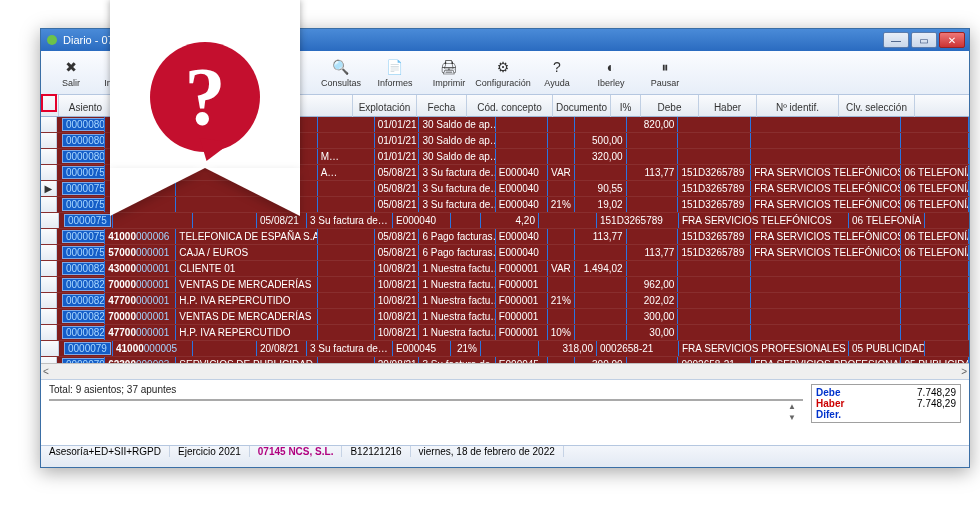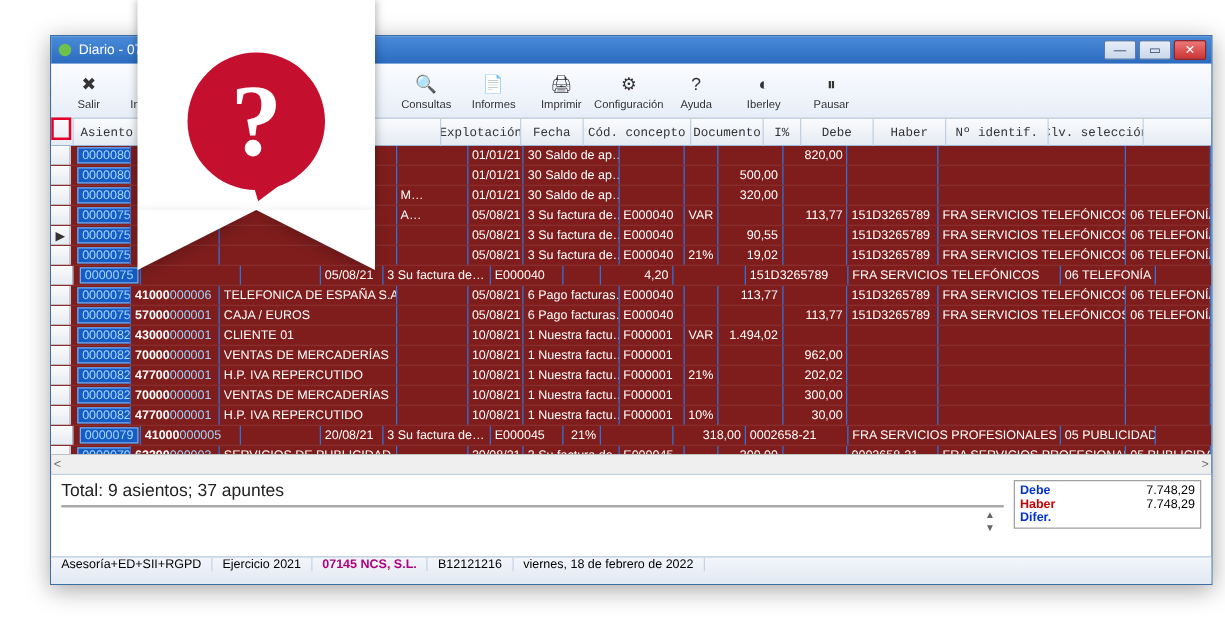--- a/index.html
+++ b/index.html
@@ -9,33 +9,33 @@
   .titlebar .title-icon { width: 14px; height: 14px; margin-right: 4px; display:flex; align-items:center; justify-content:center;}
   .titlebar .title { flex: 1; font-size: 11px; }
   .winbtns { display: flex; gap: 2px; }
   .winbtn { width: 26px; height: 16px; background: linear-gradient(#e8eef7,#c9d7ea); border:1px solid #5a7bab; border-radius:2px; display:flex; align-items:center; justify-content:center; font-size: 10px; color:#2a4270; cursor:pointer;}
   .winbtn.close { background: linear-gradient(#e77,#c33); color:#fff; border-color:#922;}
   .toolbar { height: 44px; background: linear-gradient(#fbfcff,#e7eef8); border-bottom: 1px solid #b5c7e0; display: flex; align-items: center; padding-left: 4px; gap: 2px; }
   .tb { width: 52px; height: 40px; display: flex; flex-direction: column; align-items: center; justify-content: center; font-size: 9px; color: #333; cursor:pointer; border-radius:3px;}
   .tb .ico { width: 20px; height: 20px; margin-bottom: 1px; display:flex; align-items:center; justify-content:center; font-size:14px;}
   .gridwrap { flex: 1; overflow: hidden; display: flex; flex-direction: column; }
   .gridhead { height: 22px; background: linear-gradient(#fafbfd,#e5ebf3); border-bottom: 1px solid #9cb4d4; display: flex; }
-  .ch { border-right: 1px solid #c0cfe3; display:flex; align-items:center; justify-content:center; font-size:10px; color:#333; padding: 12px 2px; overflow:hidden; white-space:nowrap;font-family:Liberation Mono, monospace;}
+  .ch { border-right: 1px solid #c0cfe3; display:flex; align-items:center; justify-content:center; font-size:10px; color:#333; padding: 12px 2px; overflow:hidden; white-space:nowrap;}
   .rowcursor { width: 18px; background: linear-gradient(#fafbfd,#e5ebf3); border-right:1px solid #c0cfe3;}
   .rows { flex: 1; overflow: auto; position: relative; }
   .row { display: flex; height: 16px; background: #7f1d1d; color: #fff; border-bottom: 1px solid rgba(255,255,255,0.08); }
   .row .cell { border-right: 1px solid #2a74e0; font-size: 10px; padding: 1px 3px; overflow: hidden; white-space: nowrap; display:flex; align-items:center;}
   .row .cell.r { justify-content: flex-end; }
   .row .rc { width: 18px; background: linear-gradient(#fafbfd,#e5ebf3); border-right:1px solid #c0cfe3; color:#333; display:flex;align-items:center;justify-content:center;}
   .row .asiento { border:1px solid #7ea9e6; margin:1px 2px; flex:1; background:#145dc7; color:#a8d7ff; padding:0 3px;}
   .redbox { position:absolute; top:94px; left:41px; width:16px; height:18px; border:2px solid #e4002b; z-index:5;}
   .hscroll { height: 16px; background: #efefef; border-top:1px solid #c0c0c0; display:flex; align-items:center; padding: 0 2px; font-size:10px; color:#666;}
   .footer { height: 88px; background: #fff; border-top: 1px solid #c0cfe3; display:flex; flex-direction:column; }
   .footer1 { display:flex; align-items:flex-start; padding: 4px 8px; gap: 8px; flex:1;}
-  .totaltxt { font-size:14px; color:#222; }
+  .totaltxt { font-size:10px; color:#222; }
   .memo { flex:1; height: 48px; border: 1px solid #a9a9a9; background:#fff; margin-left: 0; margin-top: 4px; position:relative;}
   .memo .spin { position:absolute; right:2px; top:2px; width:16px; display:flex; flex-direction:column; gap:2px;}
   .memo .spin div{font-size:8px; color:#666; text-align:center; cursor:pointer;}
   .sumbox { width: 150px; border: 1px solid #a0a0a0; background:#fff; padding:2px 4px; font-size:10px;}
   .sumbox .line { display:flex; justify-content:space-between;}
   .sumbox .lbl.debe{color:#0033cc; font-weight:bold;}
   .sumbox .lbl.haber{color:#cc0000; font-weight:bold;}
   .sumbox .lbl.difer{color:#0033cc; font-weight:bold;text-align:center;}
   .statusbar { height: 22px; background: linear-gradient(#f3f6fb,#e2e9f3); border-top:1px solid #b5c7e0; display:flex; align-items:flex-start; font-size:10px;}
   .sb { padding: 0 8px; border-right: 1px solid #c6d3e5;}

